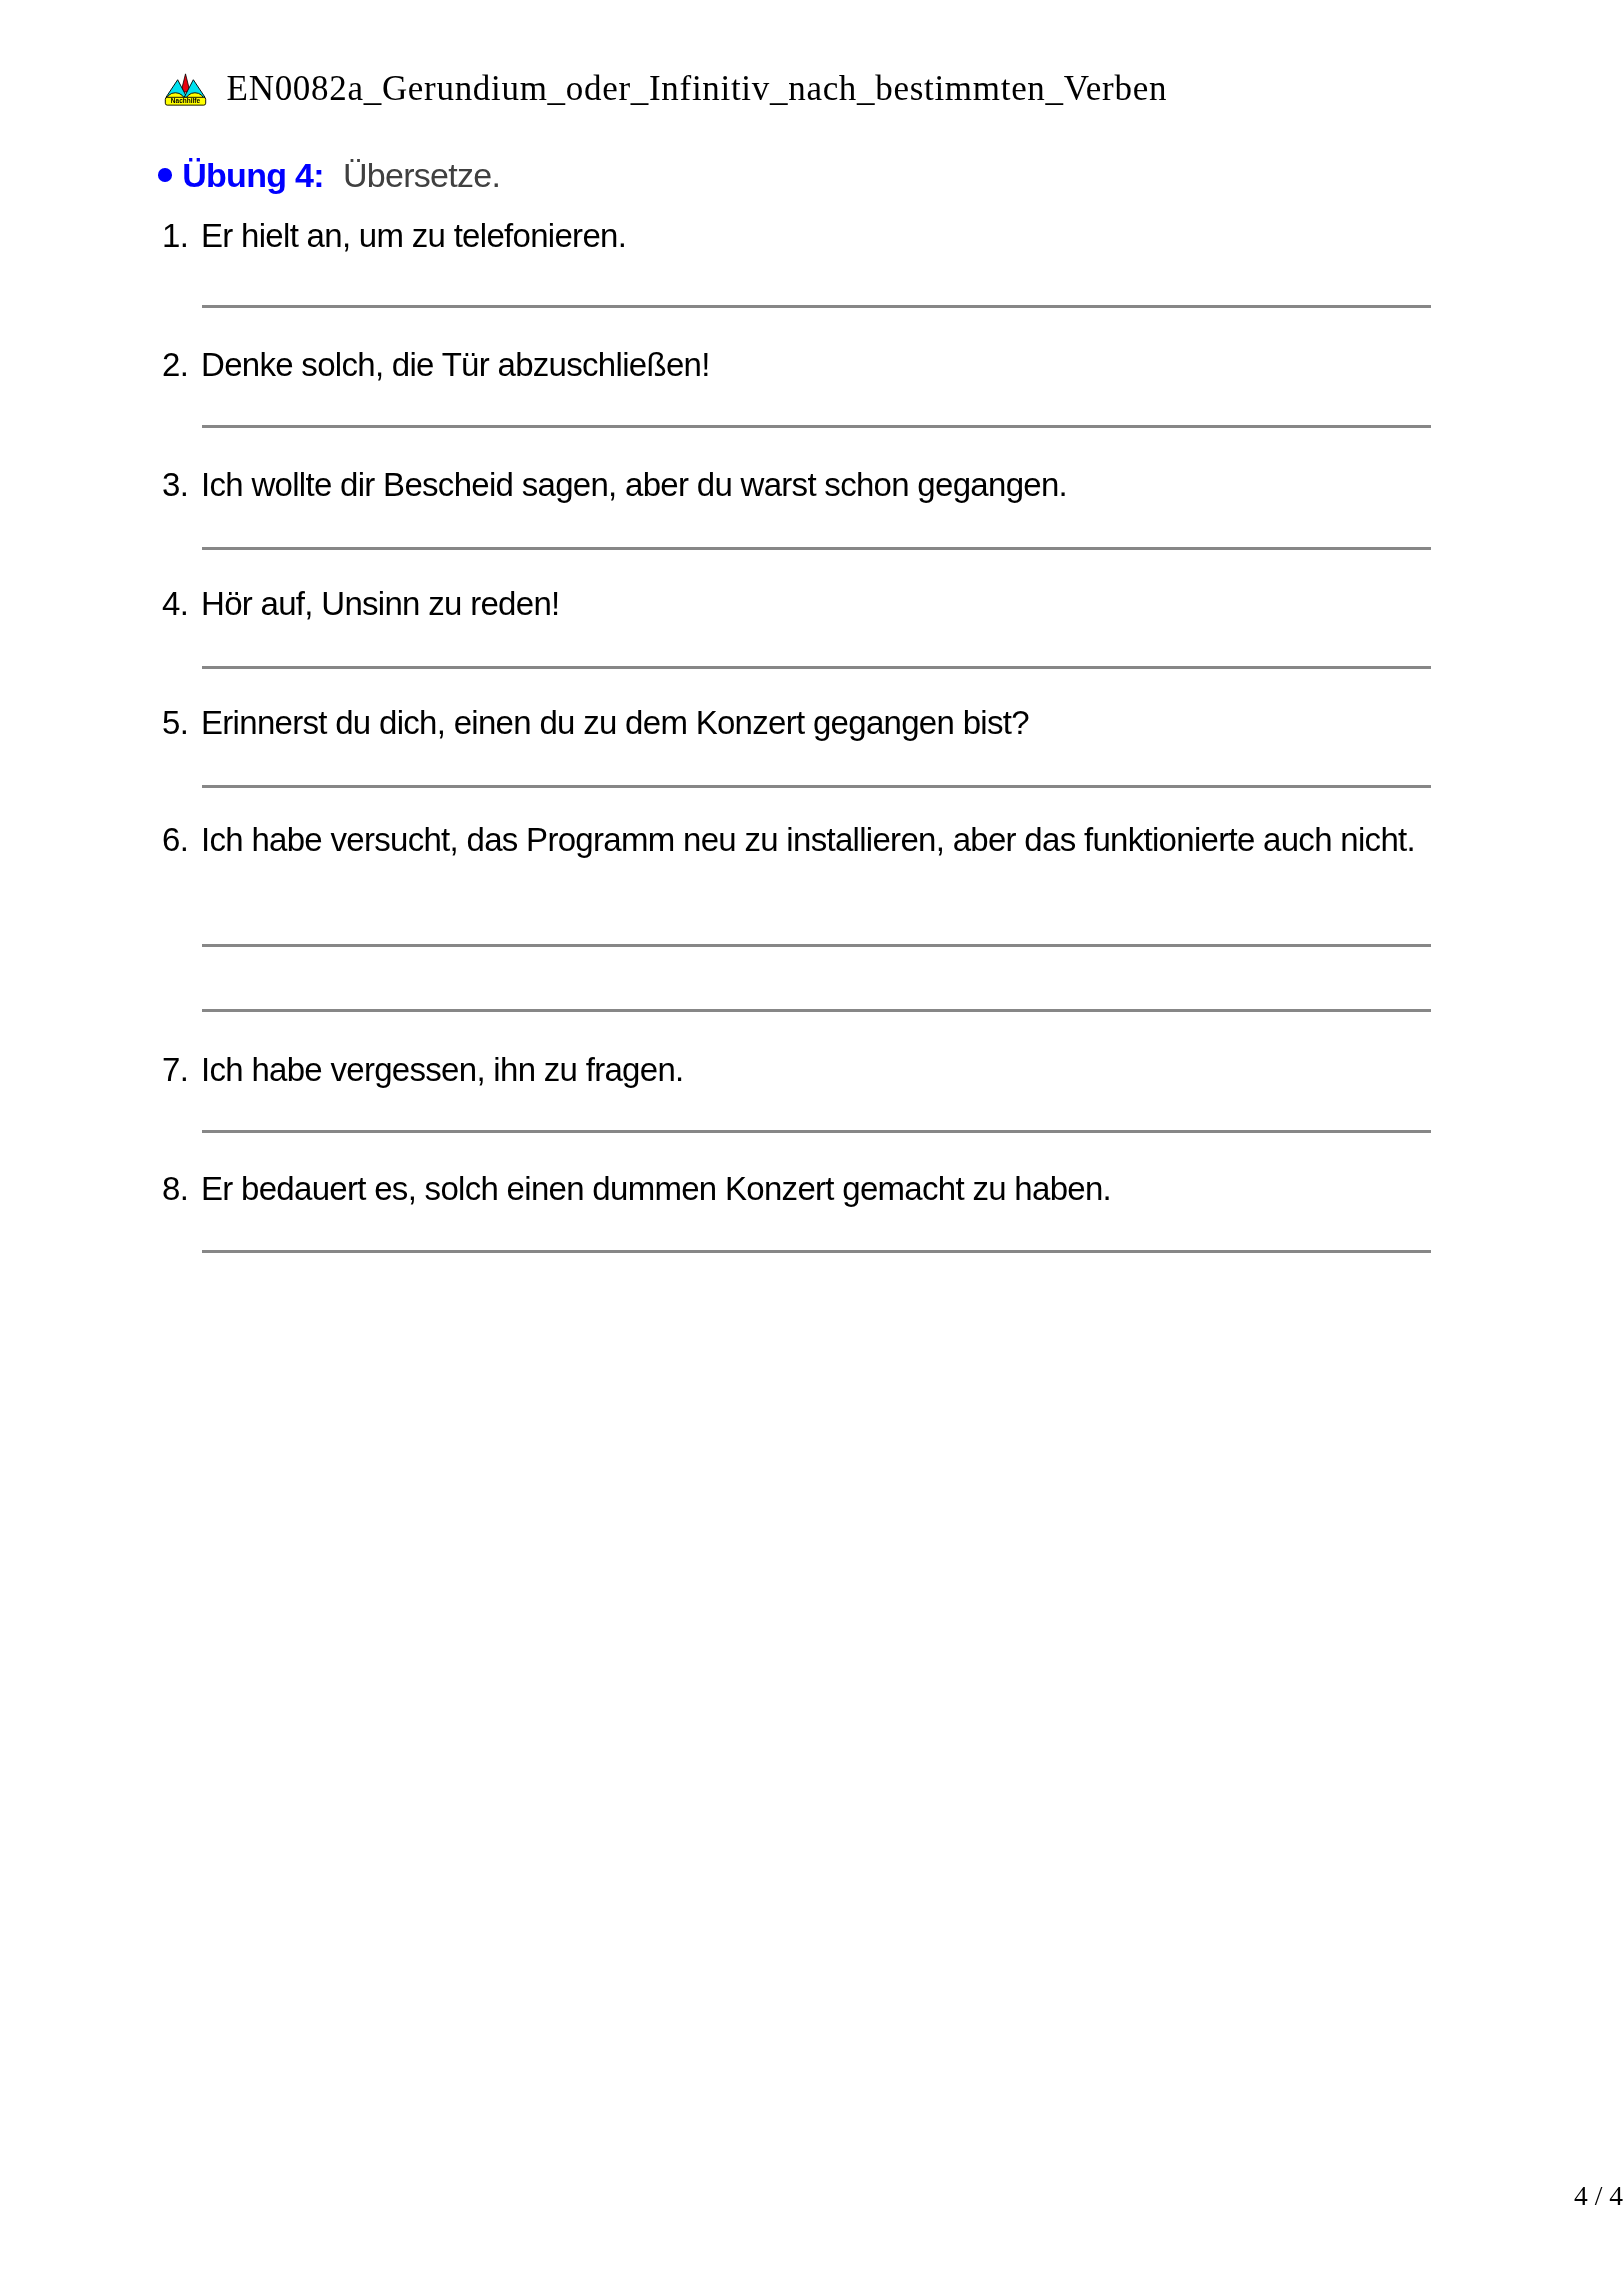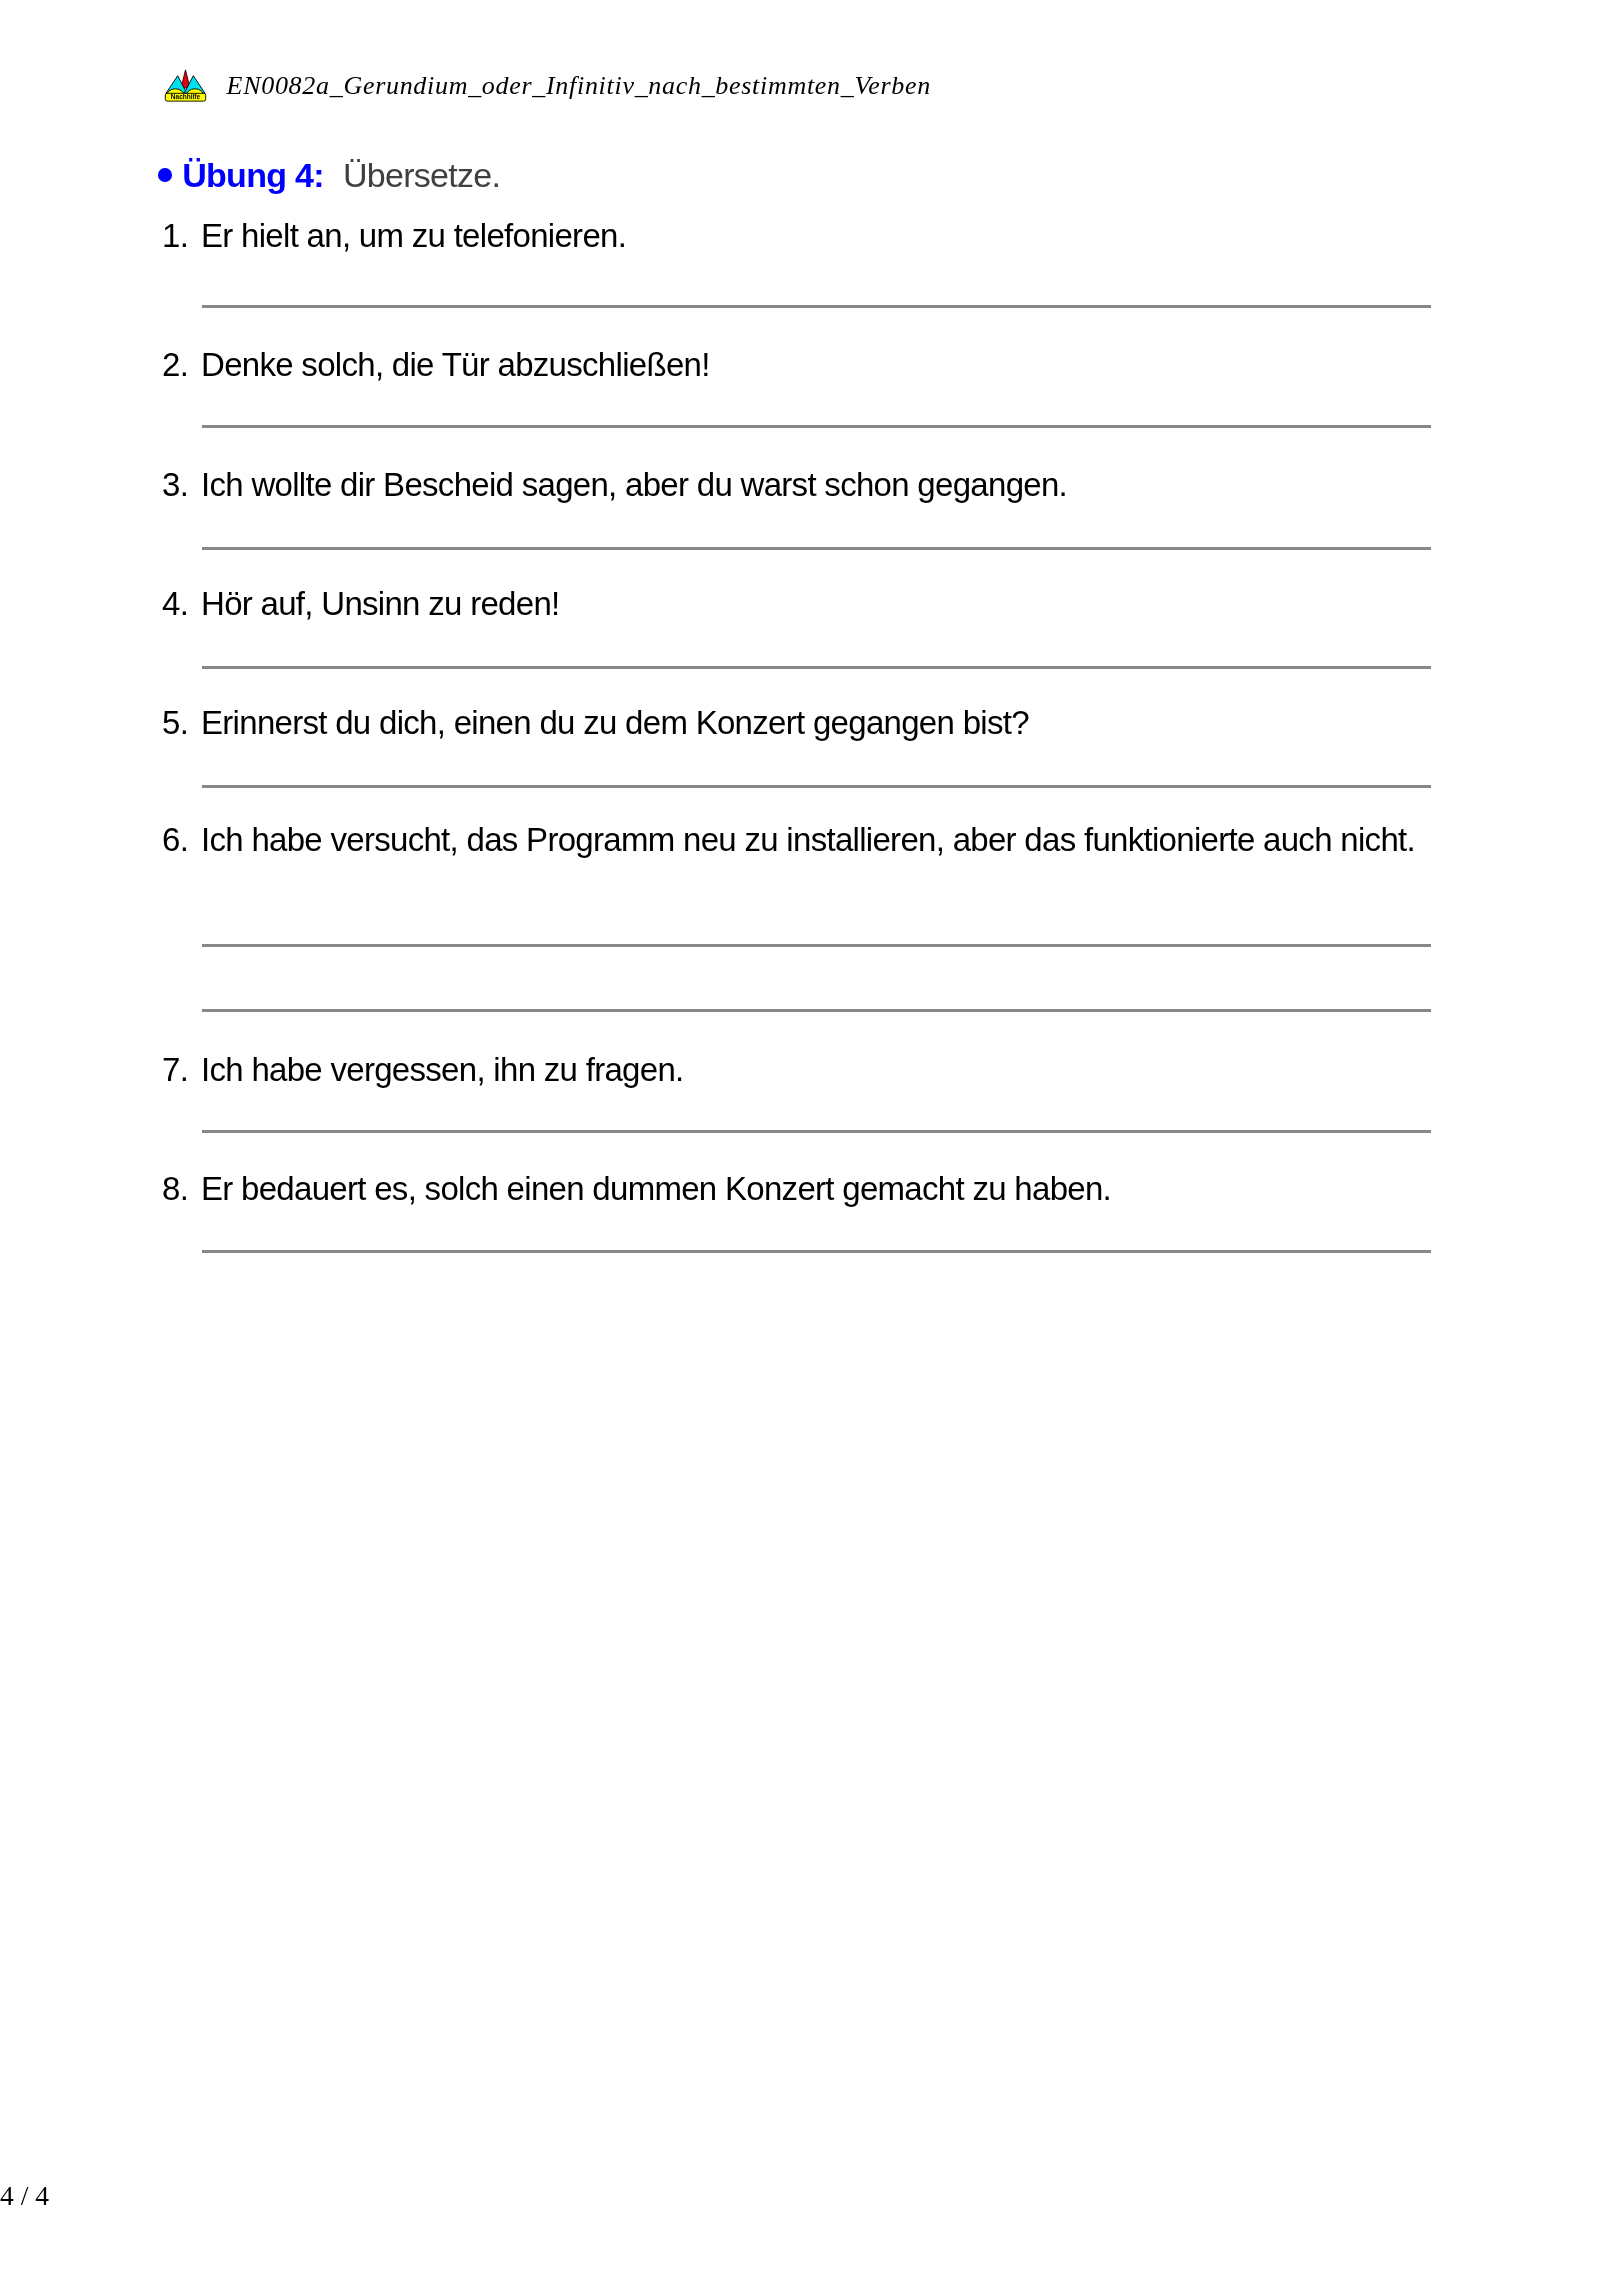--- a/index.html
+++ b/index.html
@@ -24,22 +24,21 @@
     align-items: center;
     gap: 19.6px;
   }
   .logo {
     width: 43px;
     height: 33px;
     flex: 0 0 auto;
   }
   .doc-title {
     font-family: "Liberation Serif", serif;
-    font-style: italic;
-    font-size: 26px;
+    font-size: 35px;
     letter-spacing: 0.7px;
     white-space: nowrap;
     color: #000000;
   }
   .exercise-heading {
     position: absolute;
     left: 158px;
     top: 154px;
     display: flex;
     align-items: flex-start;
@@ -86,21 +85,21 @@
     left: 202px;
     width: 1229px;
     height: 3.3px;
     background: #878787;
   }
   .footer {
     position: absolute;
     left: 0;
     top: 2180px;
     width: 100%;
-    text-align: left;
+    text-align: right;
     font-family: "Liberation Serif", serif;
     font-size: 27.5px;
     color: #000000;
   }
 </style>
 </head>
 <body>
 
 <div class="page">
 

